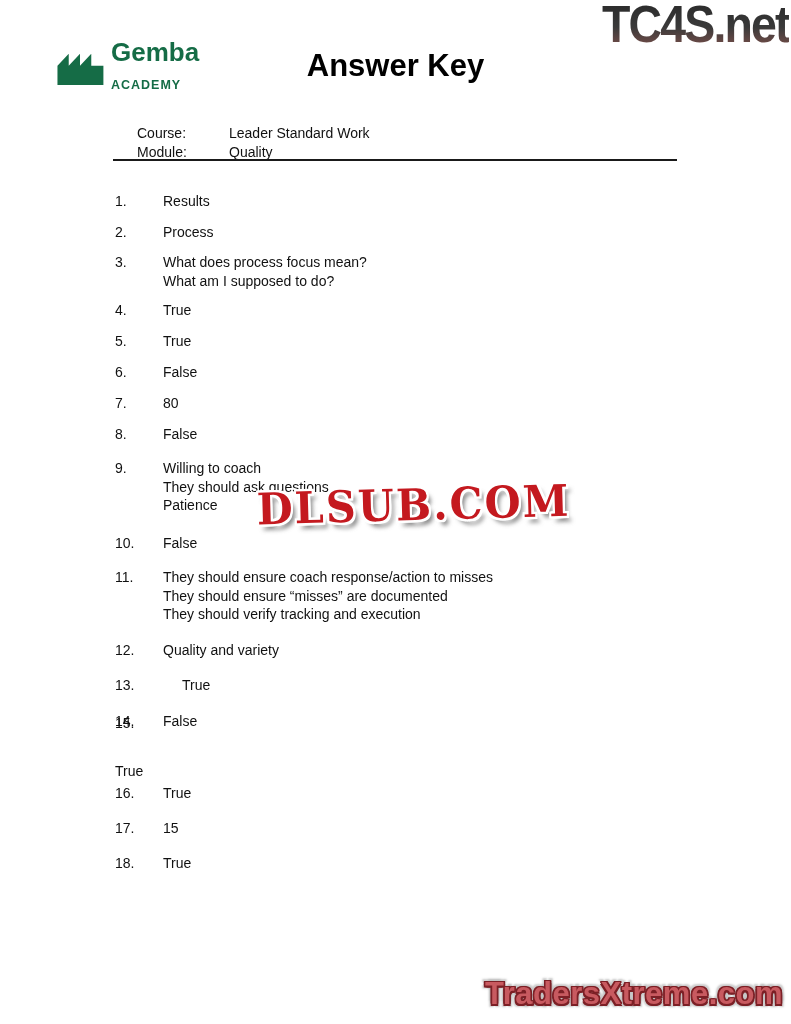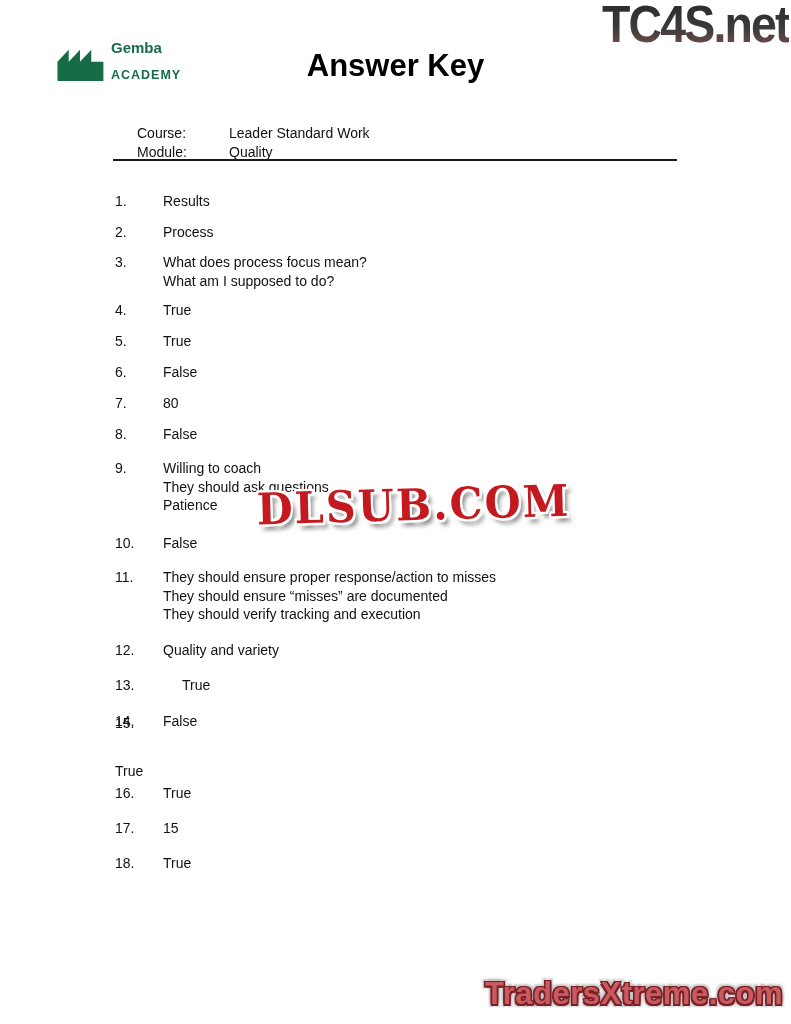--- a/index.html
+++ b/index.html
@@ -37,21 +37,21 @@
     left: 54px;
     top: 39px;
     display: flex;
     align-items: center;
     gap: 5px;
   }
   .logo svg { display: block; }
   .logo-text { line-height: 1; }
   .logo-name {
     font-weight: bold;
-    font-size: 15px;
+    font-size: 26px;
     color: #156c46;
     letter-spacing: 0px;
     display: block;
   }
   .logo-sub {
     font-weight: bold;
     font-size: 12.5px;
     color: #156c46;
     letter-spacing: 1px;
     display: block;
@@ -195,21 +195,21 @@
         <span class="answer-lines">Willing to coach
 They should ask questions
 Patience</span>
       </div>
       <div class="answer-row" style="top: 534px;">
         <span class="answer-num">10.</span>
         <span class="answer-lines">False</span>
       </div>
       <div class="answer-row" style="top: 568px;">
         <span class="answer-num">11.</span>
-        <span class="answer-lines">They should ensure proper response/action to misses
+        <span class="answer-lines">They should ensure coach response/action to misses
 They should ensure “misses” are documented
 They should verify tracking and execution</span>
       </div>
       <div class="answer-row" style="top: 641px;">
         <span class="answer-num">12.</span>
         <span class="answer-lines">Quality and variety</span>
       </div>
       <div class="answer-row" style="top: 676px; gap: 19px;">
         <span class="answer-num">13.</span>
         <span class="answer-lines">True</span>

